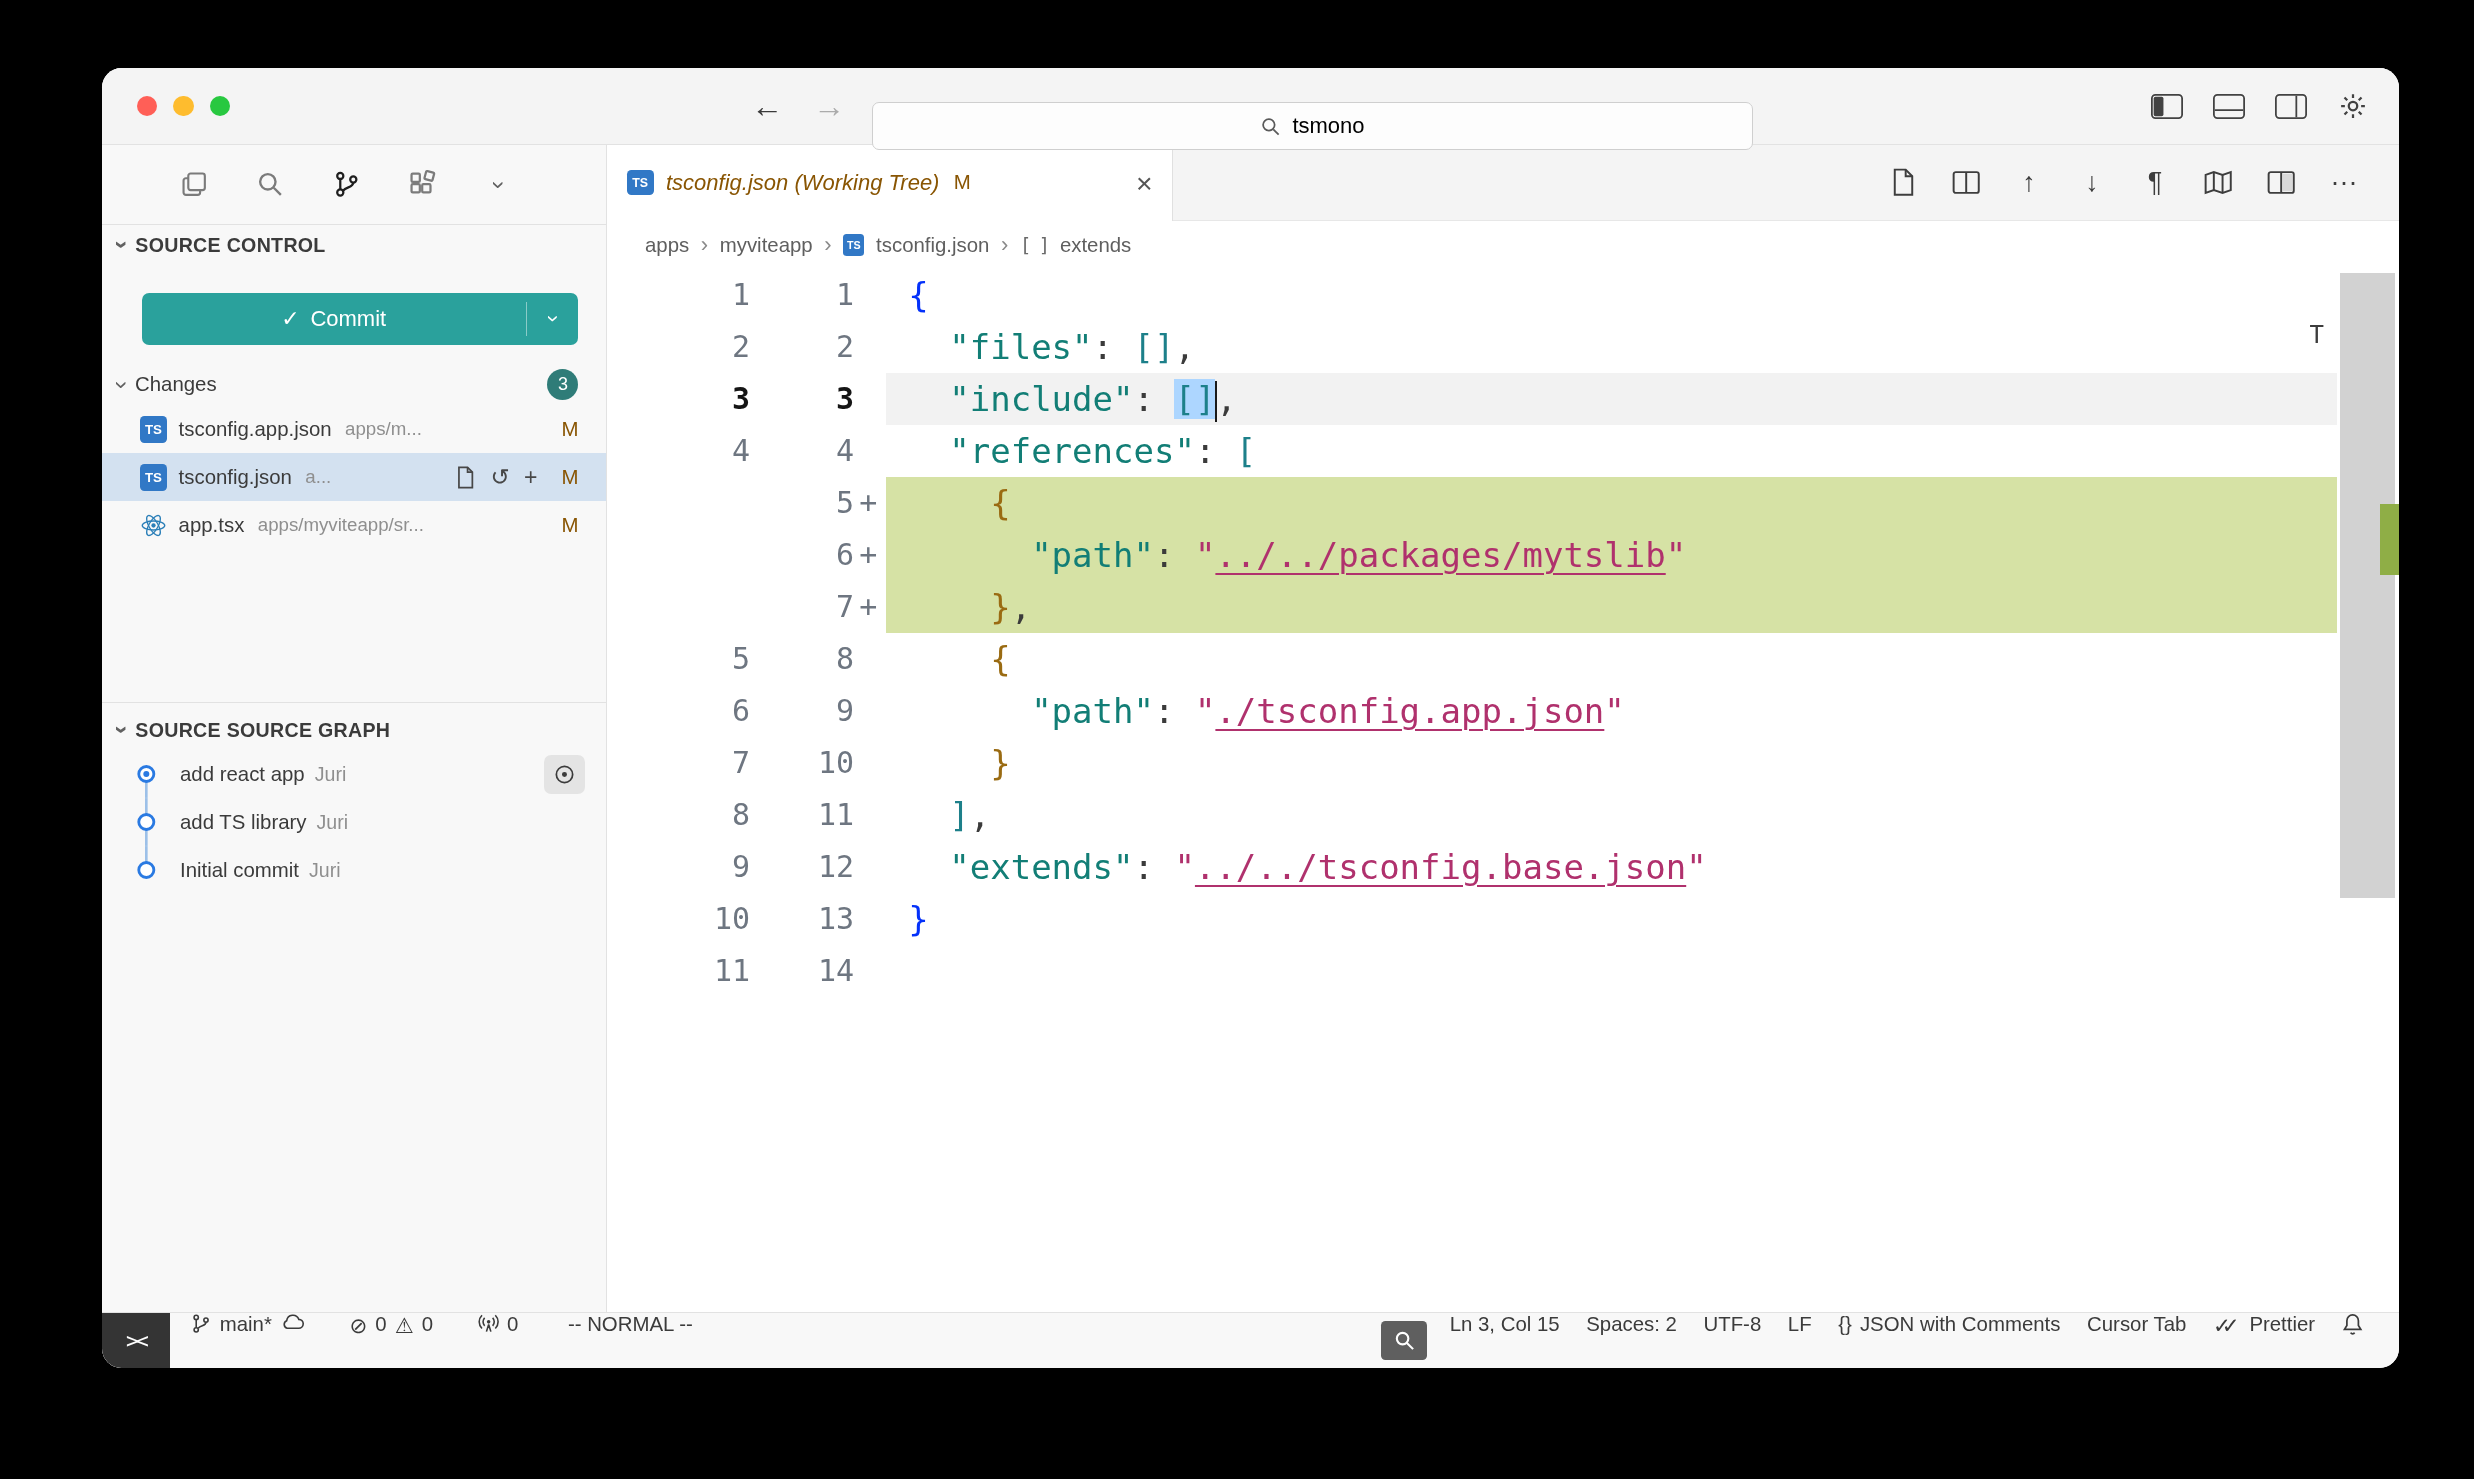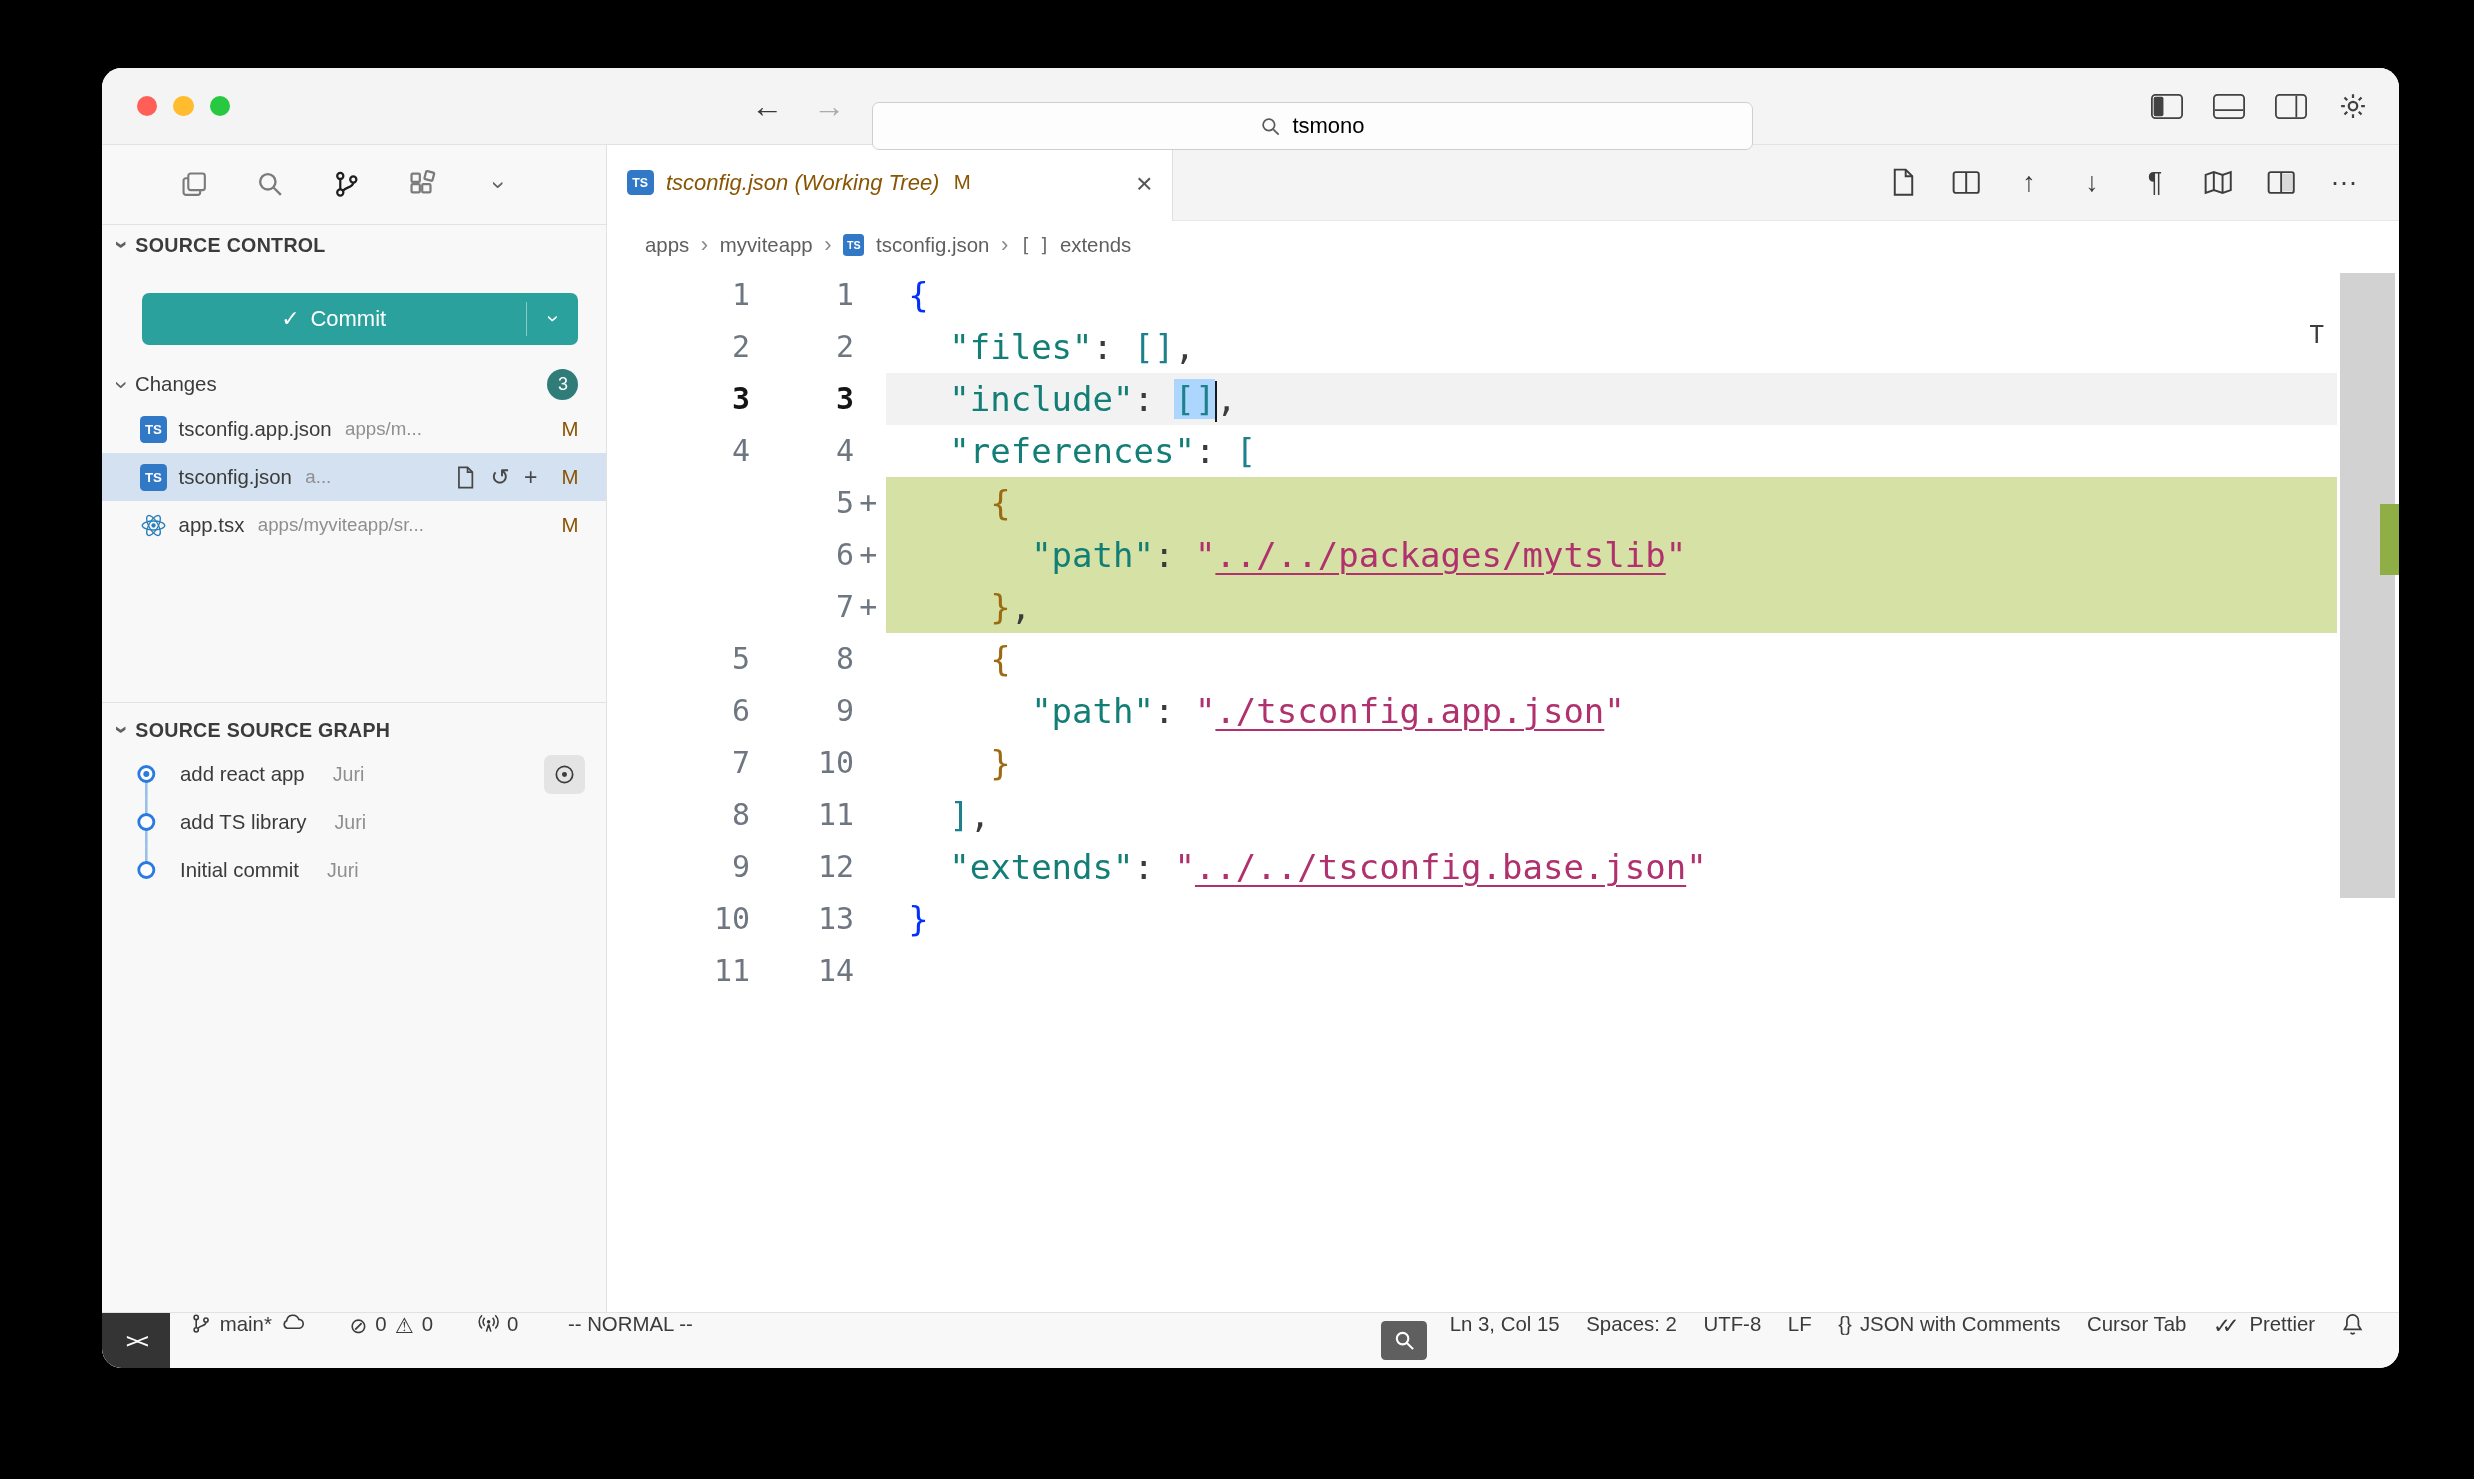--- a/index.html
+++ b/index.html
@@ -51,21 +51,21 @@
   .file-row{height:48px;display:flex;align-items:center;padding:0 27.6px 0 38px;gap:11.6px;font-size:20.4px;color:#3b3b3b;}
   .file-row.selected{background:#d3e1f0;}
   .ticon{width:27px;height:27px;border-radius:4.4px;background:#3178c6;color:#fff;font-weight:bold;font-size:13.3px;
     display:flex;align-items:center;justify-content:center;flex:0 0 27px;}
   .fdesc{color:#8f8f8f;font-size:18.7px;margin-left:1.8px;white-space:nowrap;overflow:hidden;}
   .fspacer{flex:1;}
   .factions{display:flex;align-items:center;gap:14.2px;color:#474747;font-size:23px;}
   .fbadge{color:#895503;font-size:20.4px;margin-left:12.4px;}
   .scg-header{margin-top:153px;border-top:0.9px solid #e2e2e2;padding-top:7.1px;}
   .commit-row{height:48px;display:flex;align-items:center;padding-right:21.3px;font-size:20.4px;color:#3b3b3b;}
-  .cauthor{color:#8f8f8f;font-size:19.6px;margin-left:28px;}
+  .cauthor{color:#8f8f8f;font-size:19.6px;margin-left:10px;}
   .ctarget{margin-left:auto;width:41px;height:39px;background:#e4e4e4;border-radius:7.1px;display:flex;align-items:center;justify-content:center;}
   
   .editor{flex:1 1 auto;display:flex;flex-direction:column;background:#fff;min-width:0;}
   .tabstrip{height:75px;flex:0 0 75px;background:#f4f4f4;border-bottom:0.9px solid #e7e7e7;display:flex;align-items:stretch;}
   .tab{width:526px;background:#fff;border-right:0.9px solid #e0e0e0;display:flex;align-items:center;gap:12.4px;padding:0 19.6px;margin-bottom:-0.9px;}
   .tab .ticon{width:25px;height:25px;font-size:12.4px;}
   .tab-title{font-style:italic;font-size:22px;color:#895503;white-space:nowrap;}
   .tab-badge{color:#895503;font-size:20.4px;margin-left:1.8px;}
   .tab-close{margin-left:auto;font-size:28.4px;color:#555;line-height:1;}
   .tstrip-actions{margin-left:auto;display:flex;align-items:center;gap:31px;padding-right:39px;color:#3d3d3d;}

